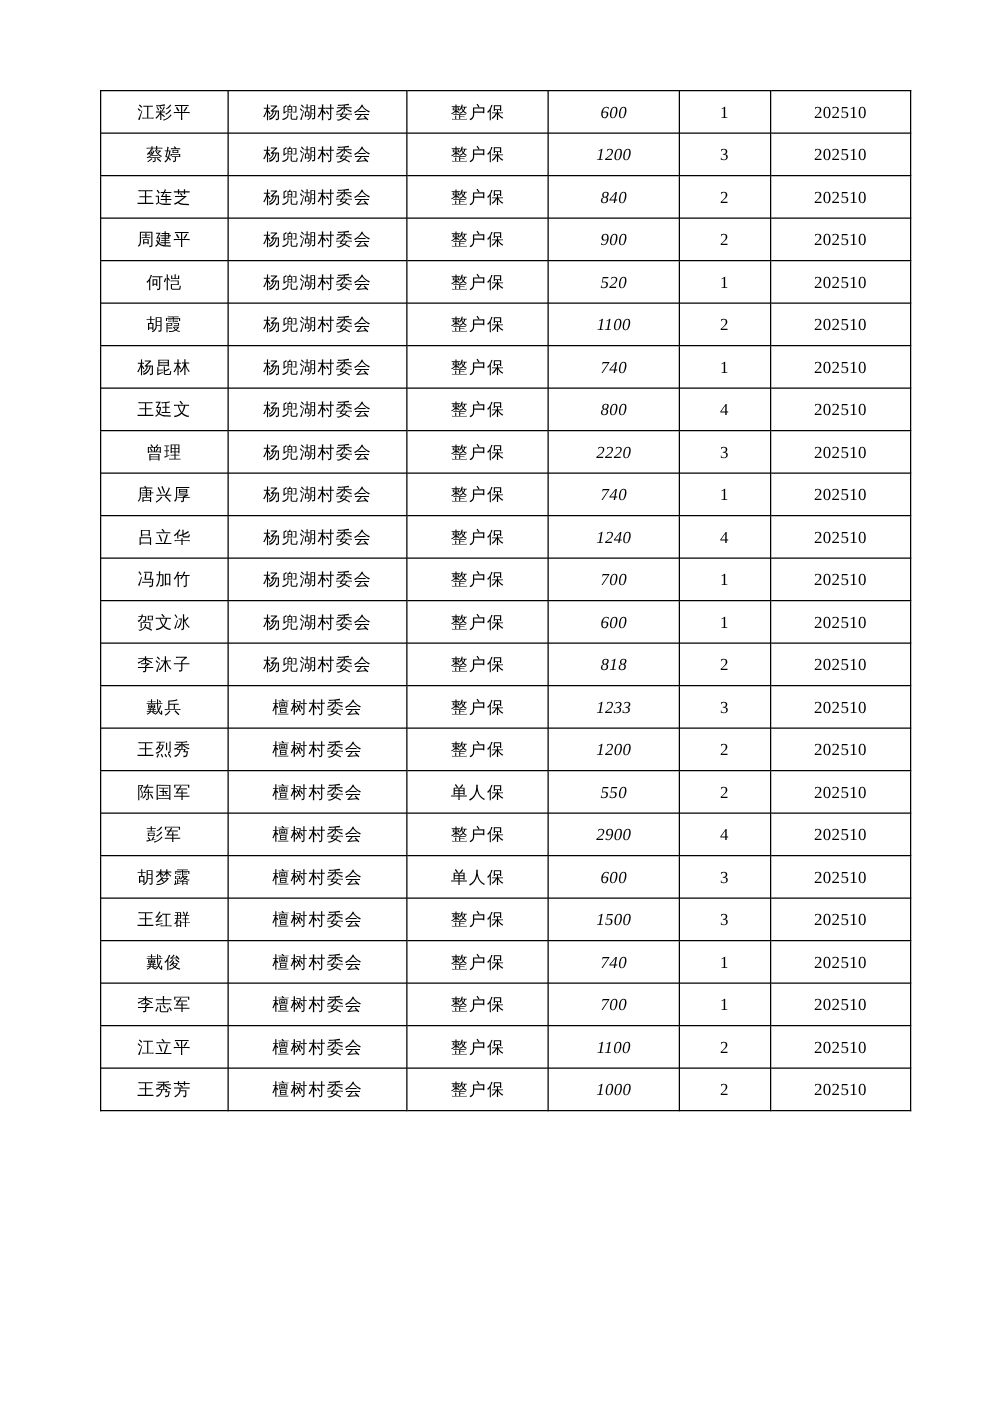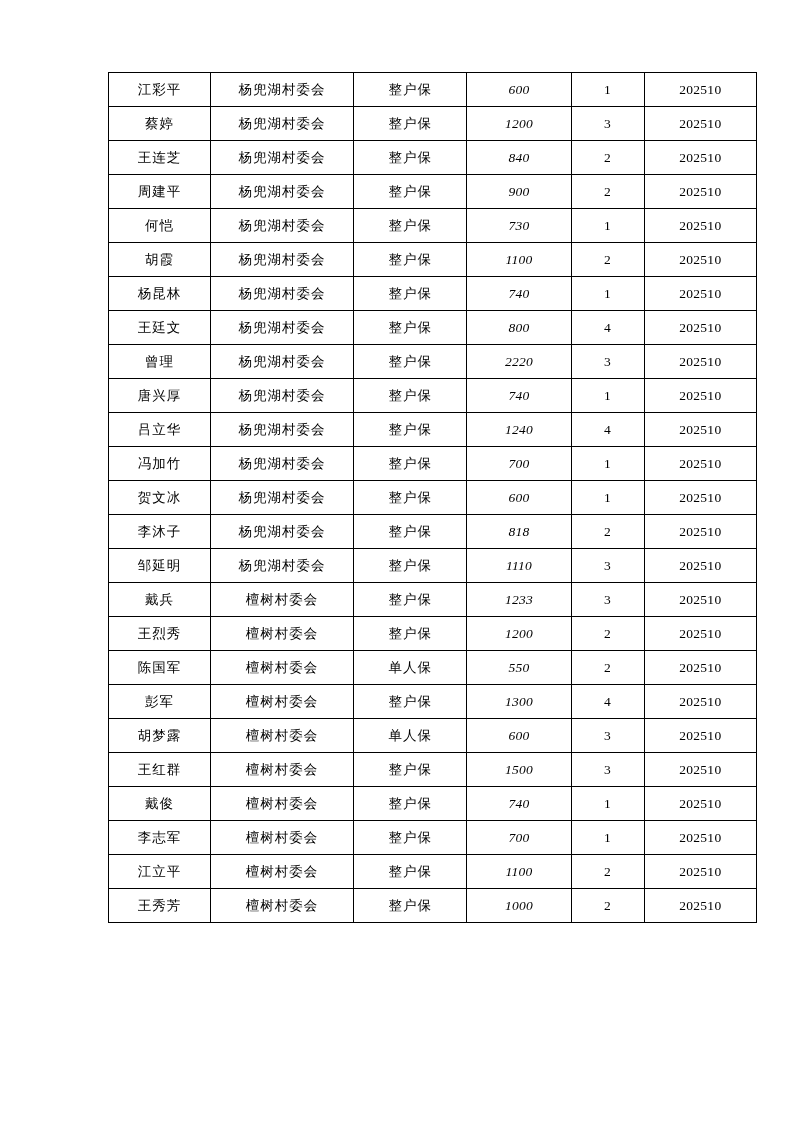--- a/index.html
+++ b/index.html
@@ -12,21 +12,21 @@
     height: 1122px;
     font-family: "Liberation Serif", "DejaVu Serif", serif;
     color: #000000;
     overflow: hidden;
   }
   .page {
     position: relative;
     width: 793px;
     height: 1122px;
     box-sizing: border-box;
-    padding: 72px 72px 0 108px;
+    padding: 72px 72px 0 80px;
   }
   table.data-table {
     border-collapse: collapse;
     width: 649px;
     table-layout: fixed;
   }
   table.data-table td {
     border: 1px solid #000000;
     height: 33px;
     font-size: 13.5px;
@@ -80,21 +80,21 @@
           <td class="col-village cn">杨兜湖村委会</td>
           <td class="col-type cn">整户保</td>
           <td class="col-amount num">900</td>
           <td class="col-people num">2</td>
           <td class="col-month num">202510</td>
         </tr>
         <tr>
           <td class="col-name cn">何恺</td>
           <td class="col-village cn">杨兜湖村委会</td>
           <td class="col-type cn">整户保</td>
-          <td class="col-amount num">730</td>
+          <td class="col-amount num">520</td>
           <td class="col-people num">1</td>
           <td class="col-month num">202510</td>
         </tr>
         <tr>
           <td class="col-name cn">胡霞</td>
           <td class="col-village cn">杨兜湖村委会</td>
           <td class="col-type cn">整户保</td>
           <td class="col-amount num">1100</td>
           <td class="col-people num">2</td>
           <td class="col-month num">202510</td>
@@ -157,28 +157,20 @@
         </tr>
         <tr>
           <td class="col-name cn">李沐子</td>
           <td class="col-village cn">杨兜湖村委会</td>
           <td class="col-type cn">整户保</td>
           <td class="col-amount num">818</td>
           <td class="col-people num">2</td>
           <td class="col-month num">202510</td>
         </tr>
         <tr>
-          <td class="col-name cn">邹延明</td>
-          <td class="col-village cn">杨兜湖村委会</td>
-          <td class="col-type cn">整户保</td>
-          <td class="col-amount num">1110</td>
-          <td class="col-people num">3</td>
-          <td class="col-month num">202510</td>
-        </tr>
-        <tr>
           <td class="col-name cn">戴兵</td>
           <td class="col-village cn">檀树村委会</td>
           <td class="col-type cn">整户保</td>
           <td class="col-amount num">1233</td>
           <td class="col-people num">3</td>
           <td class="col-month num">202510</td>
         </tr>
         <tr>
           <td class="col-name cn">王烈秀</td>
           <td class="col-village cn">檀树村委会</td>
@@ -192,21 +184,21 @@
           <td class="col-village cn">檀树村委会</td>
           <td class="col-type cn">单人保</td>
           <td class="col-amount num">550</td>
           <td class="col-people num">2</td>
           <td class="col-month num">202510</td>
         </tr>
         <tr>
           <td class="col-name cn">彭军</td>
           <td class="col-village cn">檀树村委会</td>
           <td class="col-type cn">整户保</td>
-          <td class="col-amount num">1300</td>
+          <td class="col-amount num">2900</td>
           <td class="col-people num">4</td>
           <td class="col-month num">202510</td>
         </tr>
         <tr>
           <td class="col-name cn">胡梦露</td>
           <td class="col-village cn">檀树村委会</td>
           <td class="col-type cn">单人保</td>
           <td class="col-amount num">600</td>
           <td class="col-people num">3</td>
           <td class="col-month num">202510</td>

